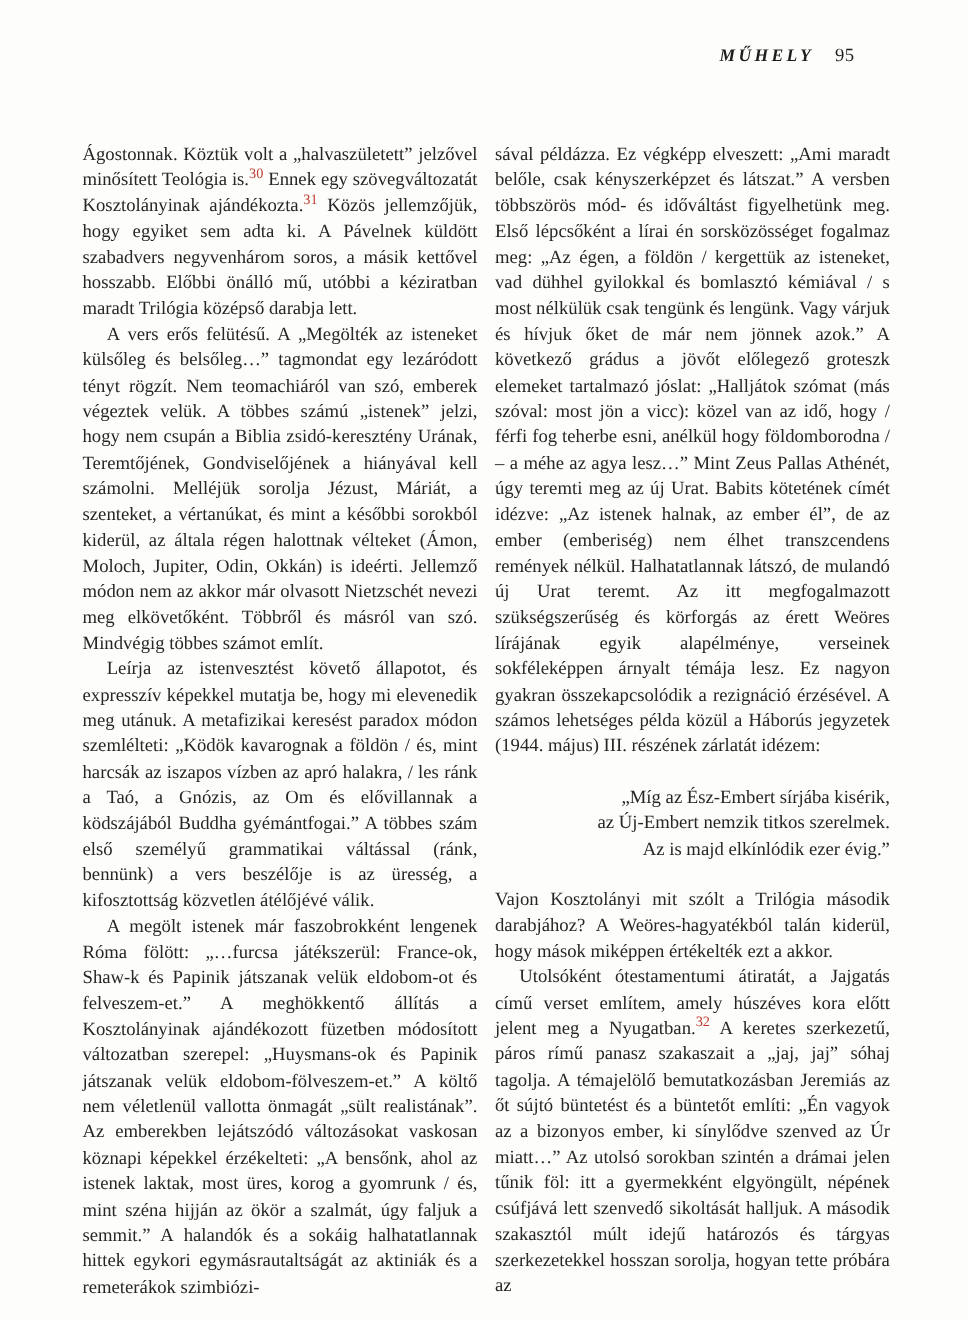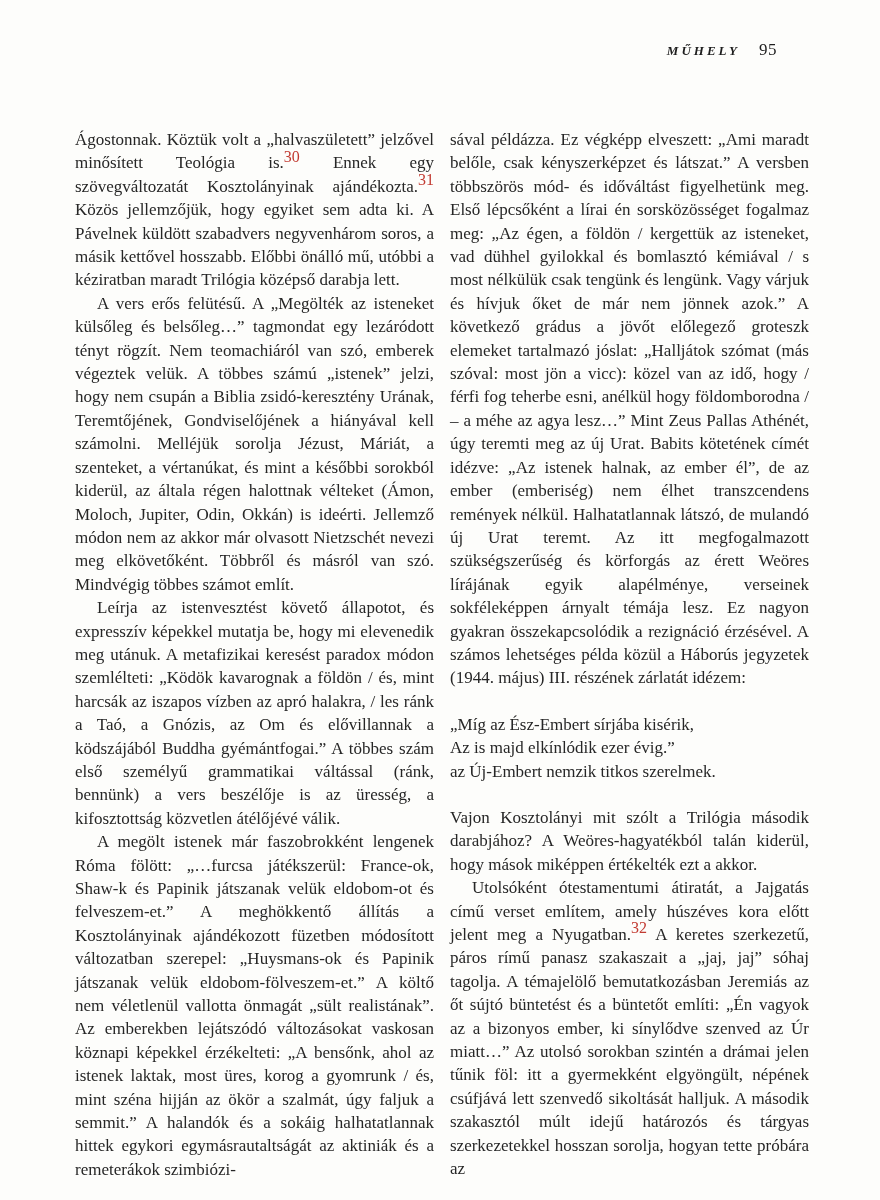--- a/index.html
+++ b/index.html
@@ -7,39 +7,39 @@
   .page{
     position:relative;width:880px;height:1200px;background:#fdfdfb;
     font-family:"Liberation Serif","DejaVu Serif",serif;color:#262626;
     overflow:hidden;
   }
   .running-head{
     position:absolute;top:40px;right:103px;
     display:flex;align-items:baseline;gap:19px;
   }
   .journal-title{
-    font-style:italic;font-weight:700;font-size:13px;
+    font-style:italic;font-weight:700;font-size:16px;
     letter-spacing:3px;color:#1e1e1e;
   }
   .page-number{font-size:17px;color:#1e1e1e;letter-spacing:0.5px;}
   .columns{
     position:absolute;top:128px;left:75px;width:734px;
     display:flex;gap:16px;
   }
   .col{
     width:359px;font-size:17px;line-height:23.4px;
     text-align:justify;text-justify:inter-word;hyphens:none;
   }
   .col p.para{margin:0;padding:0;text-indent:0;}
   .col p.para.indent{text-indent:22px;}
   .verse{margin:23px 0;}
-  .verse div{text-align:left;}
+  .verse div{text-align:right;}
   .it{}
   sup.fn{
-    font-size:16px;line-height:0;vertical-align:super;
+    font-size:13px;line-height:0;vertical-align:super;
     color:#c23b32;letter-spacing:0;margin-top:47px;
   }
 </style>
 </head>
 <body>
 
 <div class="page">
 
   <div class="running-head">
     <span class="journal-title">MŰHELY</span>
@@ -50,21 +50,21 @@
     <div class="col">
         <p class="para"><span>Ágostonnak. Köztük volt a „halvaszületett” jelzővel minősített </span><span class="it">Teológia</span><span> is.</span><sup class="fn">30</sup><span> Ennek egy szövegváltozatát Kosztolányinak ajándékozta.</span><sup class="fn">31</sup><span> Közös jellemzőjük, hogy egyiket sem adta ki. A Pávelnek küldött szabadvers negyvenhárom soros, a másik kettővel hosszabb. Előbbi önálló mű, utóbbi a kéziratban maradt </span><span class="it">Trilógia</span><span> középső darabja lett.</span></p>
         <p class="para indent"><span>A vers erős felütésű. A „Megölték az isteneket külsőleg és belsőleg…” tagmondat egy lezáródott tényt rögzít. Nem </span><span class="it">teomachiá</span><span>ról van szó, emberek végeztek velük. A többes számú „istenek” jelzi, hogy nem csupán a Biblia zsidó-keresztény Urának, Teremtőjének, Gondviselőjének a hiányával kell számolni. Melléjük sorolja Jézust, Máriát, a szenteket, a vértanúkat, és mint a későbbi sorokból kiderül, az általa régen halottnak vélteket (Ámon, Moloch, Jupiter, Odin, Okkán) is ideérti. Jellemző módon nem az akkor már olvasott Nietzschét nevezi meg elkövetőként. Többről és másról van szó. Mindvégig többes számot említ.</span></p>
         <p class="para indent"><span>Leírja az istenvesztést követő állapotot, és expresszív képekkel mutatja be, hogy mi elevenedik meg utánuk. A metafizikai keresést paradox módon szemlélteti: „Ködök kavarognak a földön / és, mint harcsák az iszapos vízben az apró halakra, / les ránk a Taó, a Gnózis, az Om és elővillannak a ködszájából Buddha gyémántfogai.” A többes szám első személyű grammatikai váltással (</span><span class="it">ránk, bennünk</span><span>) a vers beszélője is az üresség, a kifosztottság közvetlen átélőjévé válik.</span></p>
         <p class="para indent"><span>A megölt istenek már faszobrokként lengenek Róma fölött: „…furcsa játékszerül: France-ok, Shaw-k és Papinik játszanak velük eldobom-ot és felveszem-et.” A meghökkentő állítás a Kosztolányinak ajándékozott füzetben módosított változatban szerepel: „Huysmans-ok és Papinik játszanak velük eldobom-fölveszem-et.” A költő nem véletlenül vallotta önmagát „sült realistának”. Az emberekben lejátszódó változásokat vaskosan köznapi képekkel érzékelteti: „A bensőnk, ahol az istenek laktak, most üres, korog a gyomrunk / és, mint széna hijján az ökör a szalmát, úgy faljuk a semmit.” A halandók és a sokáig halhatatlannak hittek egykori egymásrautaltságát az aktiniák és a remeterákok szimbiózi-</span></p>
       </div>
     <div class="col">
         <p class="para"><span>sával példázza. Ez végképp elveszett: „Ami maradt belőle, csak kényszerképzet és látszat.” A versben többszörös mód- és időváltást figyelhetünk meg. Első lépcsőként a lírai én sorsközösséget fogalmaz meg: „Az égen, a földön / kergettük az isteneket, vad dühhel gyilokkal és bomlasztó kémiával / s most nélkülük csak tengünk és lengünk. Vagy várjuk és hívjuk őket de már nem jönnek azok.” A következő grádus a jövőt előlegező groteszk elemeket tartalmazó jóslat: „Halljátok szómat (más szóval: most jön a vicc): közel van az idő, hogy / férfi fog teherbe esni, anélkül hogy földomborodna / – a méhe az agya lesz…” Mint Zeus Pallas Athénét, úgy teremti meg az új Urat. Babits kötetének címét idézve: „Az istenek halnak, az ember él”, de az ember (emberiség) nem élhet transzcendens remények nélkül. Halhatatlannak látszó, de mulandó új Urat teremt. Az itt megfogalmazott szükségszerűség és körforgás az érett Weöres lírájának egyik alapélménye, verseinek sokféleképpen árnyalt témája lesz. Ez nagyon gyakran összekapcsolódik a rezignáció érzésével. A számos lehetséges példa közül a </span><span class="it">Háborús jegyzetek</span><span> (</span><span class="it">1944. május</span><span>) III. részének zárlatát idézem:</span></p>
         <div class="verse">
           <div>„Míg az Ész-Embert sírjába kisérik,</div>
+          <div>az Új-Embert nemzik titkos szerelmek.</div>
           <div>Az is majd elkínlódik ezer évig.”</div>
-          <div>az Új-Embert nemzik titkos szerelmek.</div>
         </div>
         <p class="para"><span>Vajon Kosztolányi mit szólt a </span><span class="it">Trilógia</span><span> második darabjához? A Weöres-hagyatékból talán kiderül, hogy mások miképpen értékelték ezt a akkor.</span></p>
         <p class="para indent"><span>Utolsóként ótestamentumi átiratát, a </span><span class="it">Jajgatás</span><span> című verset említem, amely húszéves kora előtt jelent meg a </span><span class="it">Nyugat</span><span>ban.</span><sup class="fn">32</sup><span> A keretes szerkezetű, páros rímű panasz szakaszait a „jaj, jaj” sóhaj tagolja. A témajelölő bemutatkozásban Jeremiás az őt sújtó büntetést és a büntetőt említi: „Én vagyok az a bizonyos ember, ki sínylődve szenved az Úr miatt…” Az utolsó sorokban szintén a drámai jelen tűnik föl: itt a gyermekként elgyöngült, népének csúfjává lett szenvedő sikoltását halljuk. A második szakasztól múlt idejű határozós és tárgyas szerkezetekkel hosszan sorolja, hogyan tette próbára az</span></p>
       </div>
   </div>
 
 </div>
 
 </body></html>

